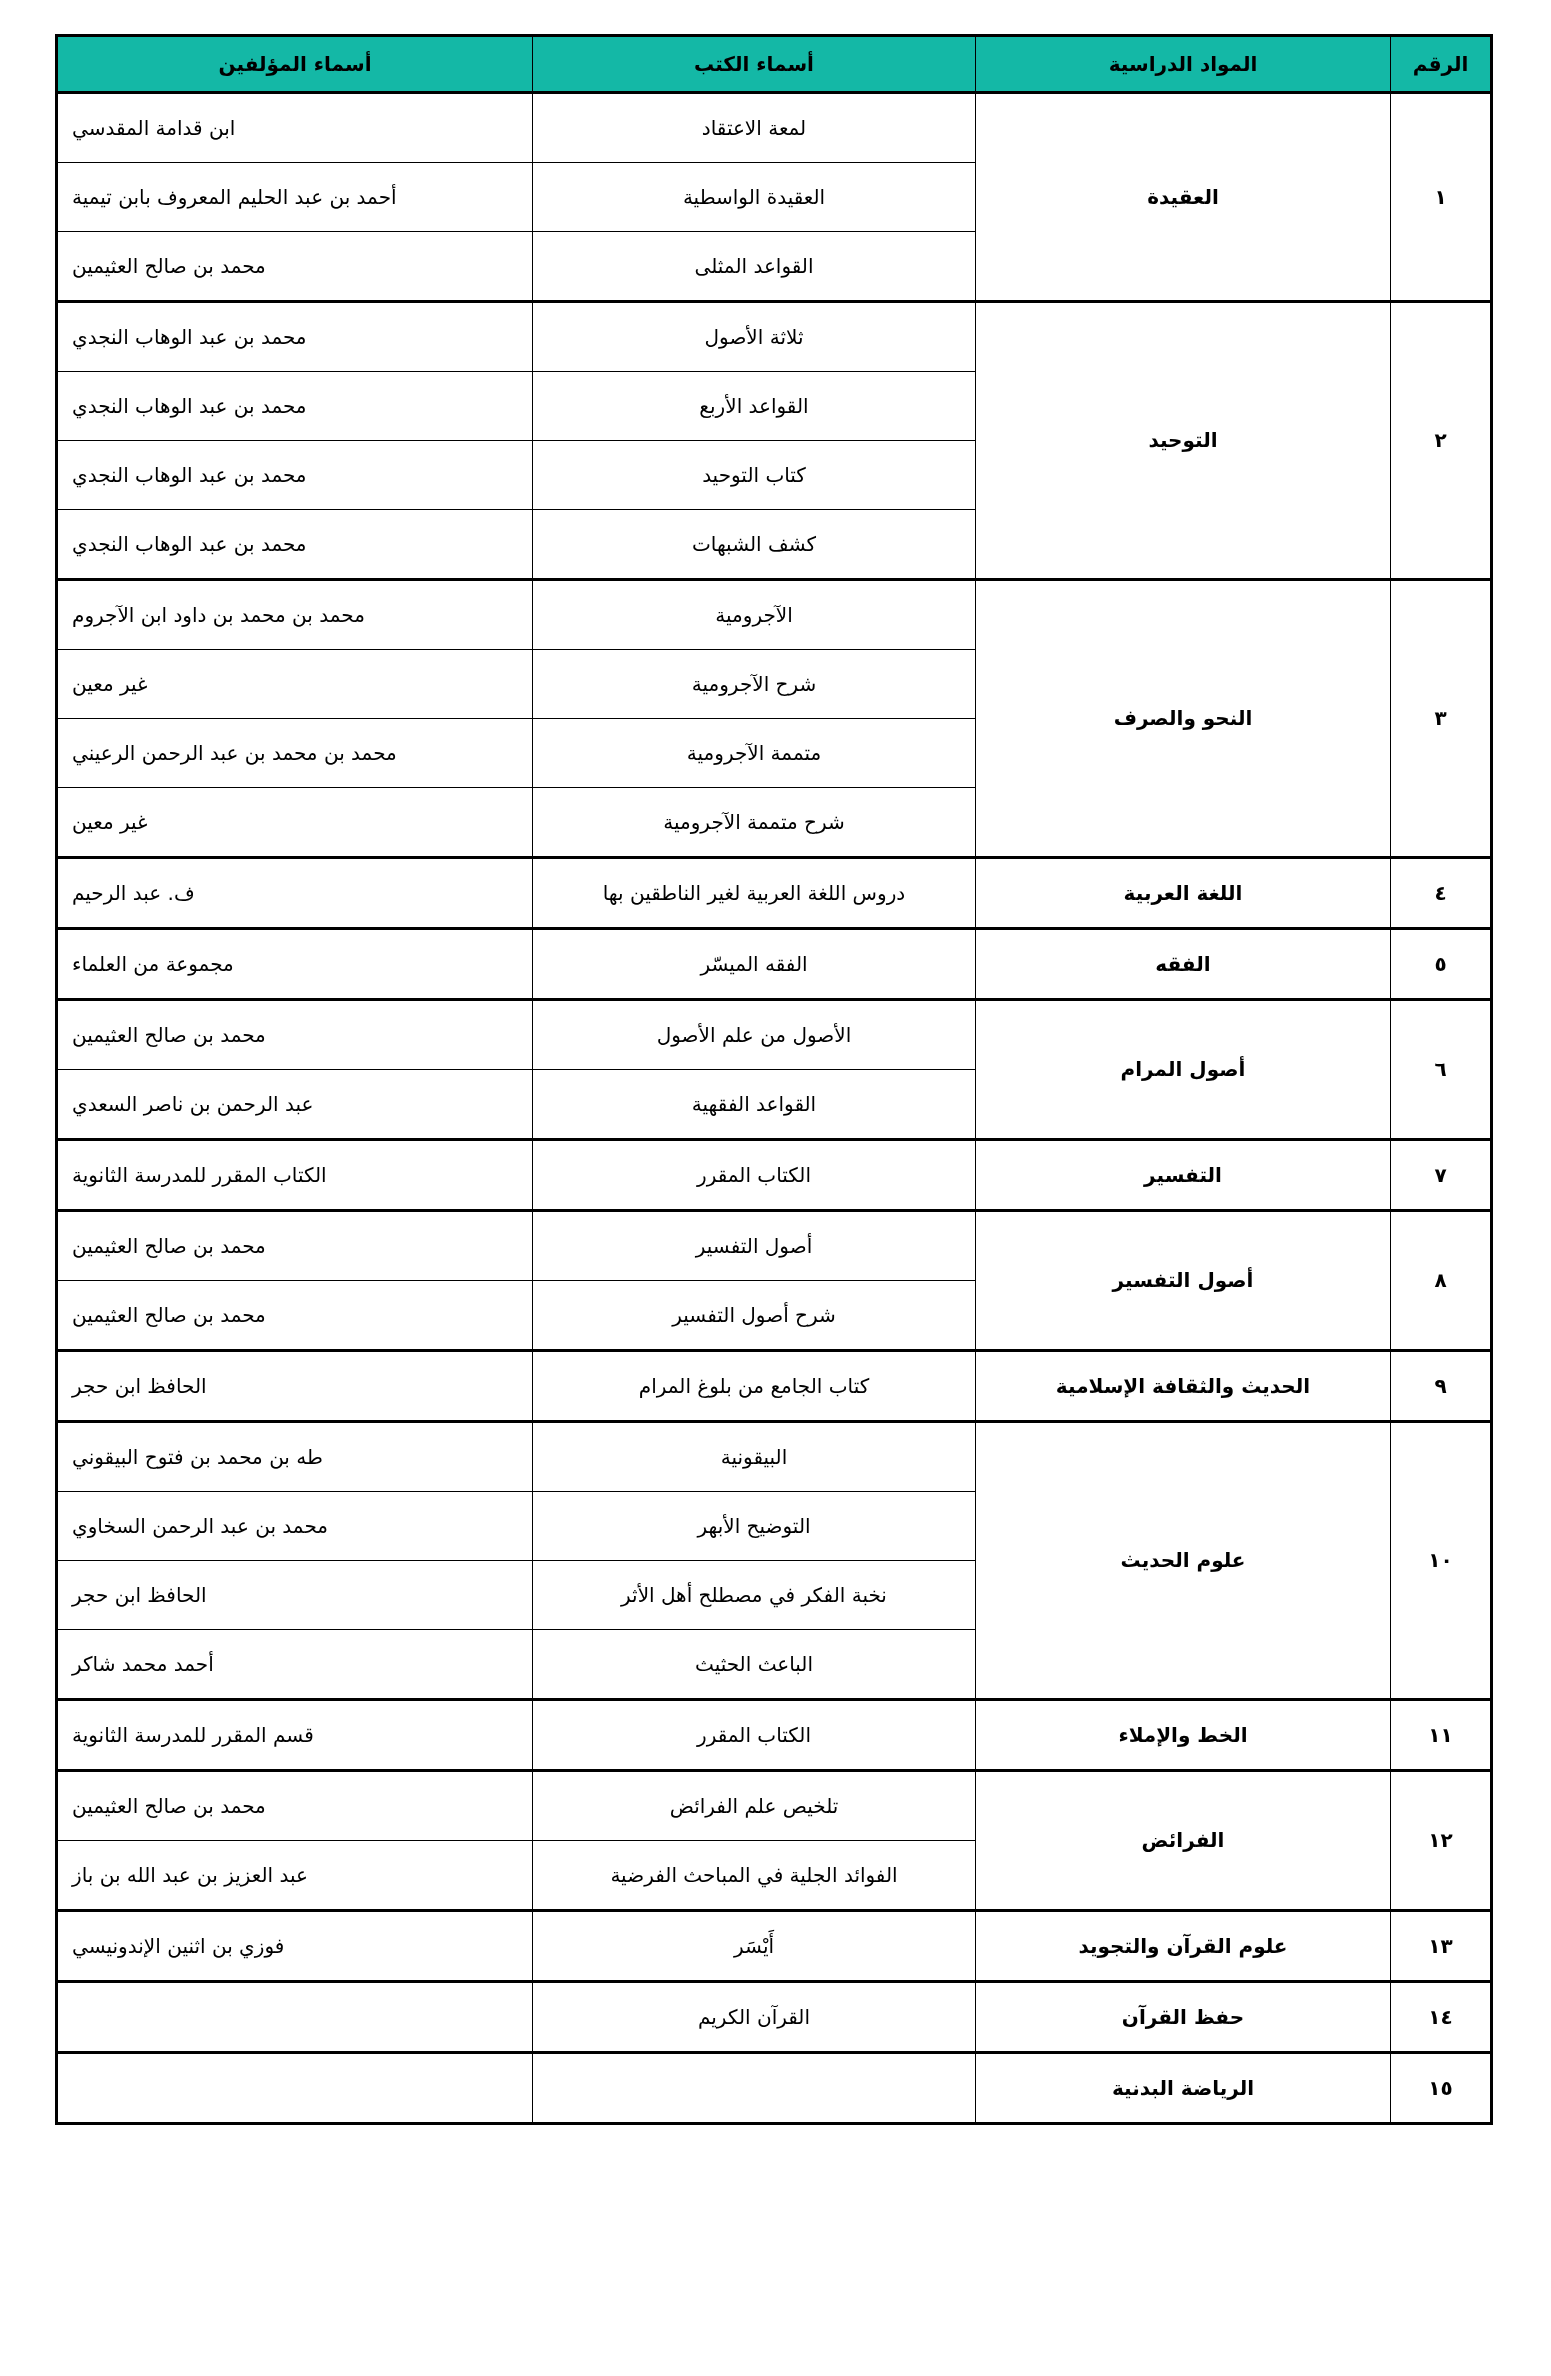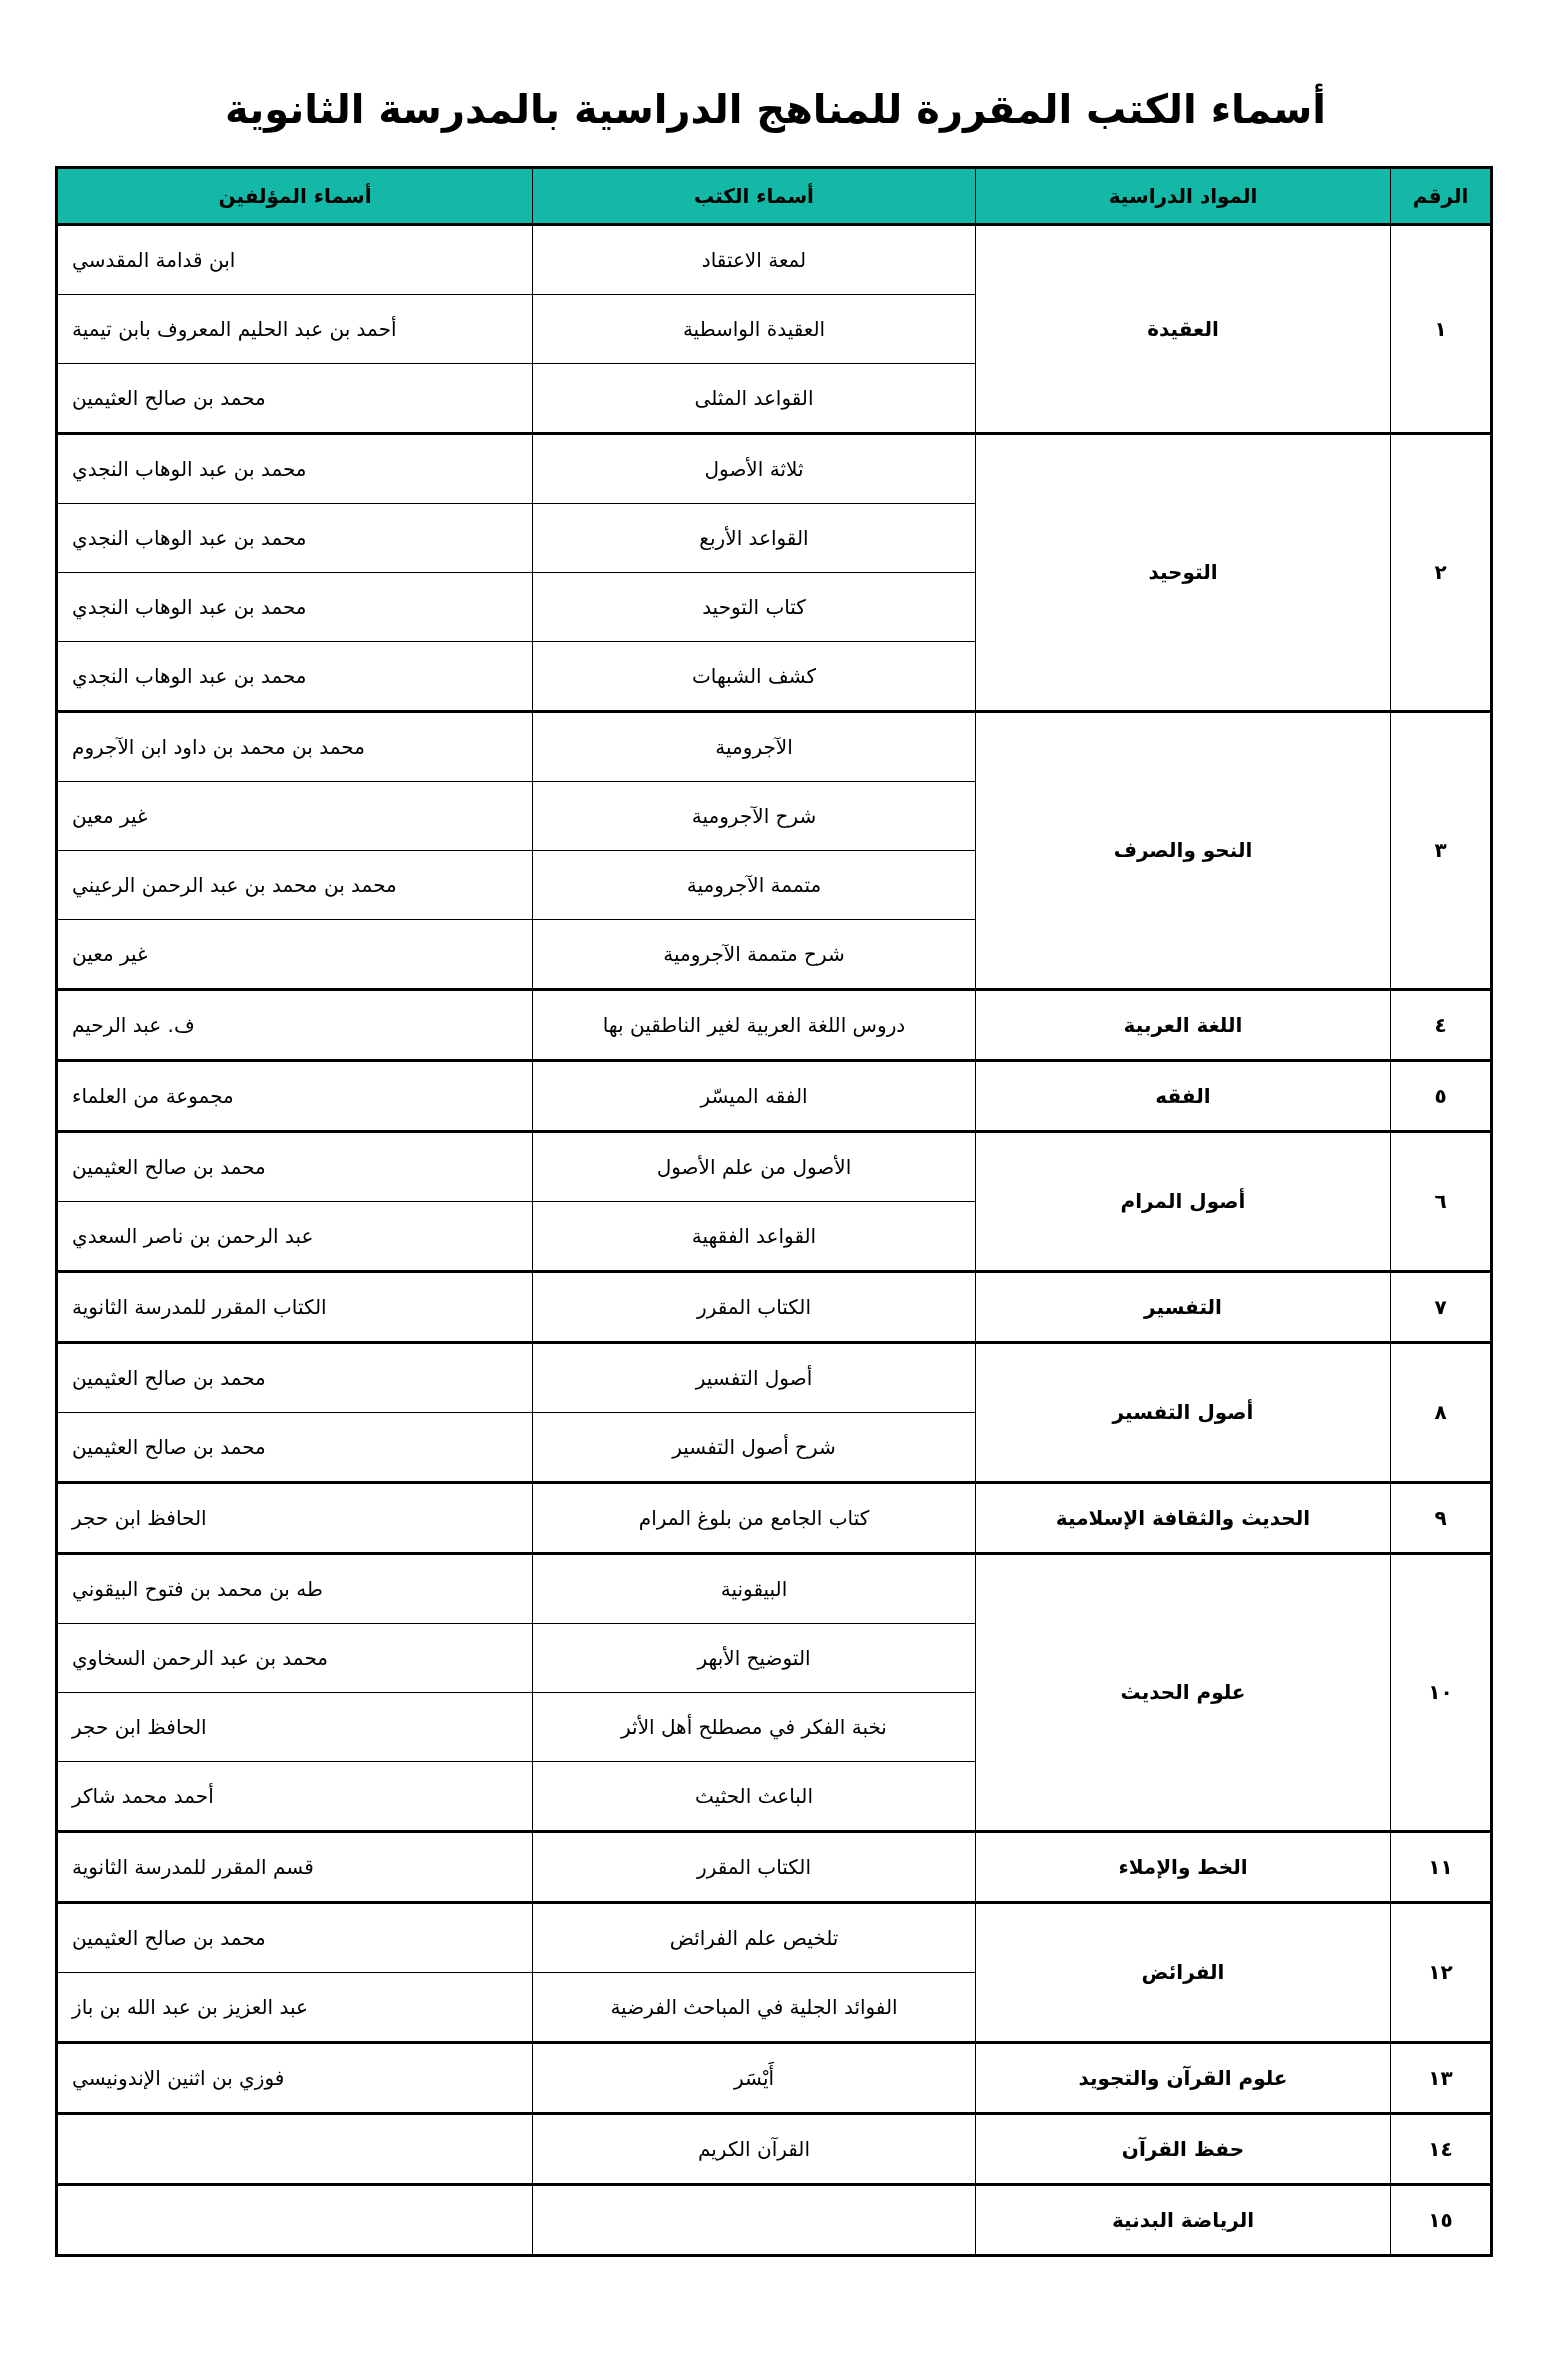--- a/index.html
+++ b/index.html
@@ -101,21 +101,20 @@
   tr.group-end > td {
     border-bottom: 3px solid #000;
   }
   td.empty-cell { height: 68px; }
 </style>
 </head>
 <body>
 
 <div class="page">
 
-  <h1 class="doc-title">أسماء الكتب المقررة للمناهج الدراسية بالمدرسة الثانوية</h1>
 
   <div class="table-wrap">
     <table class="books">
       <colgroup>
         <col class="c-num">
         <col class="c-subj">
         <col class="c-book">
         <col class="c-author">
       </colgroup>
       <thead>

